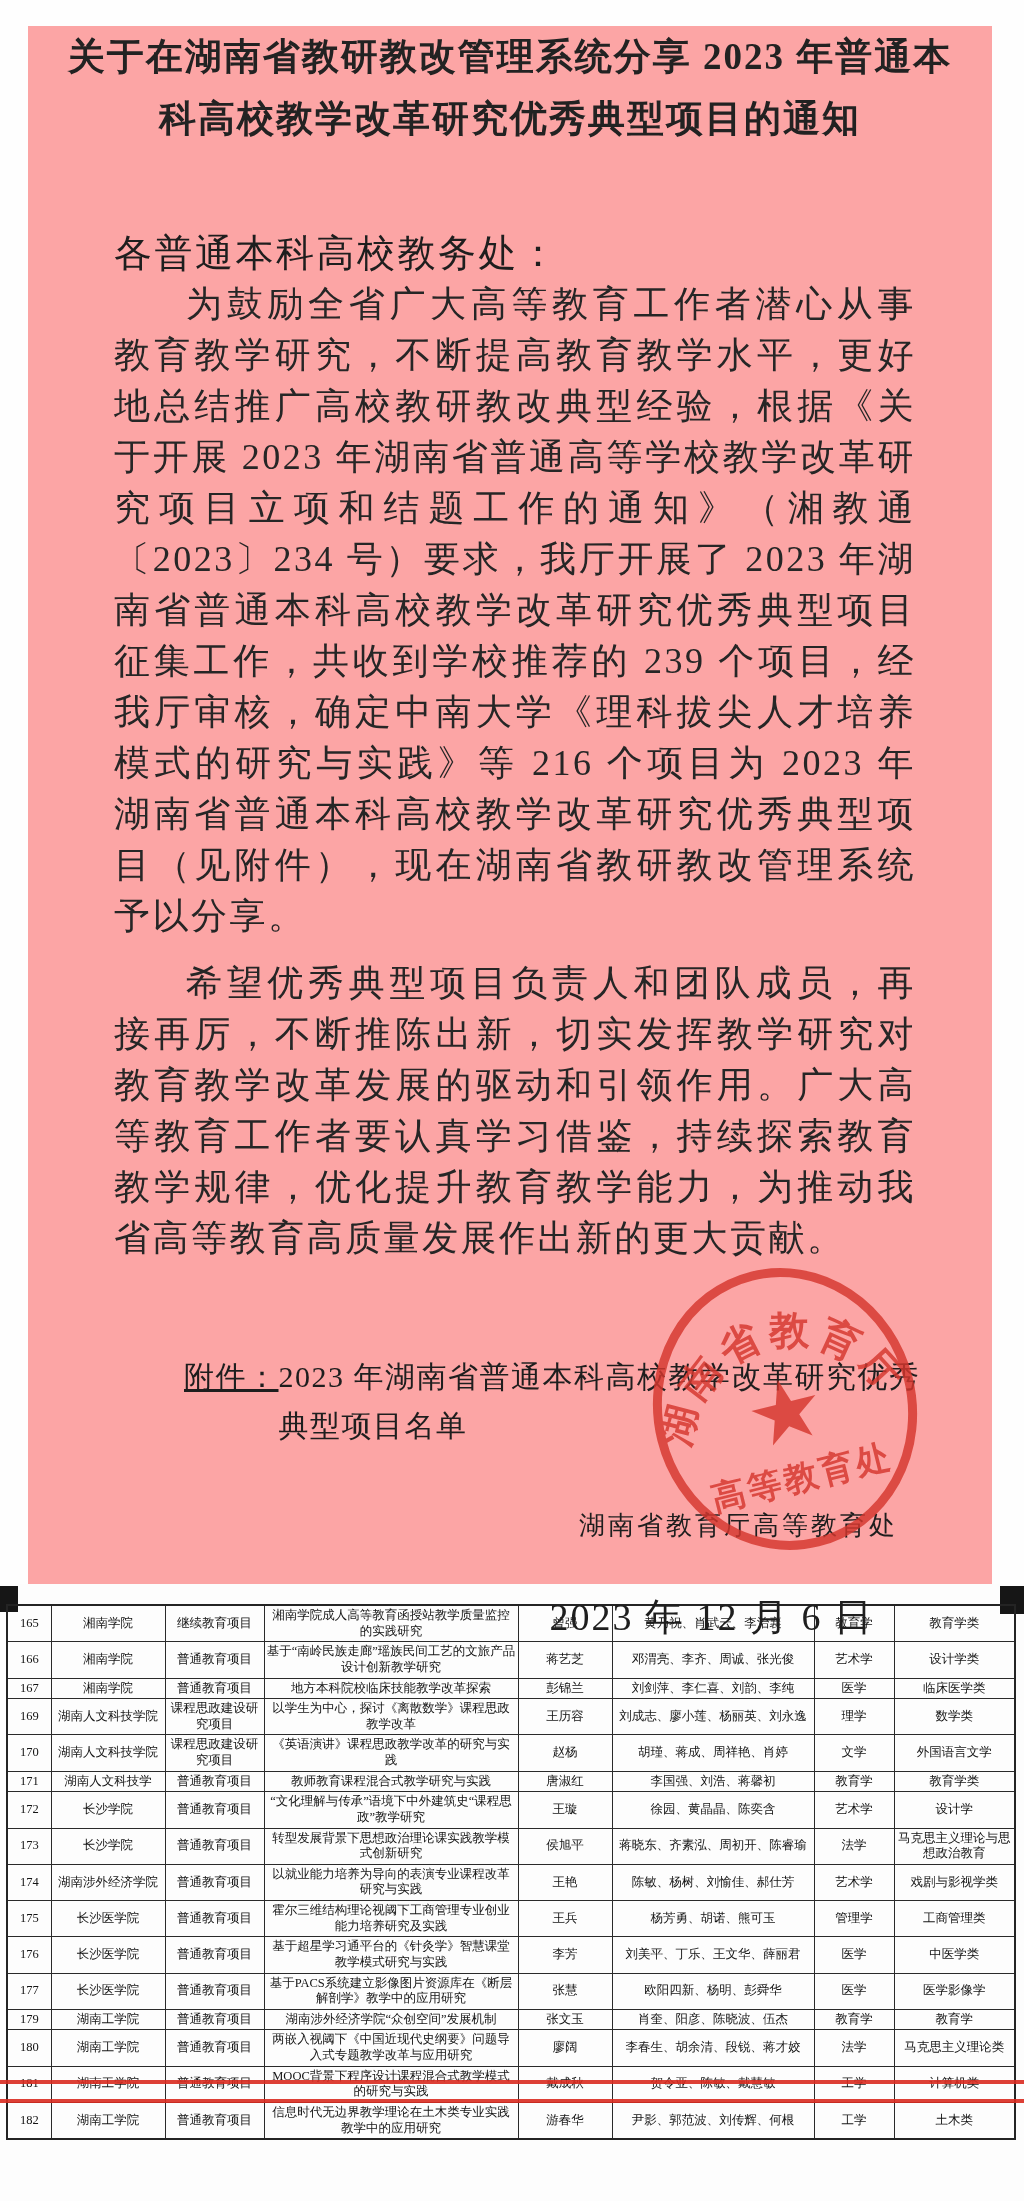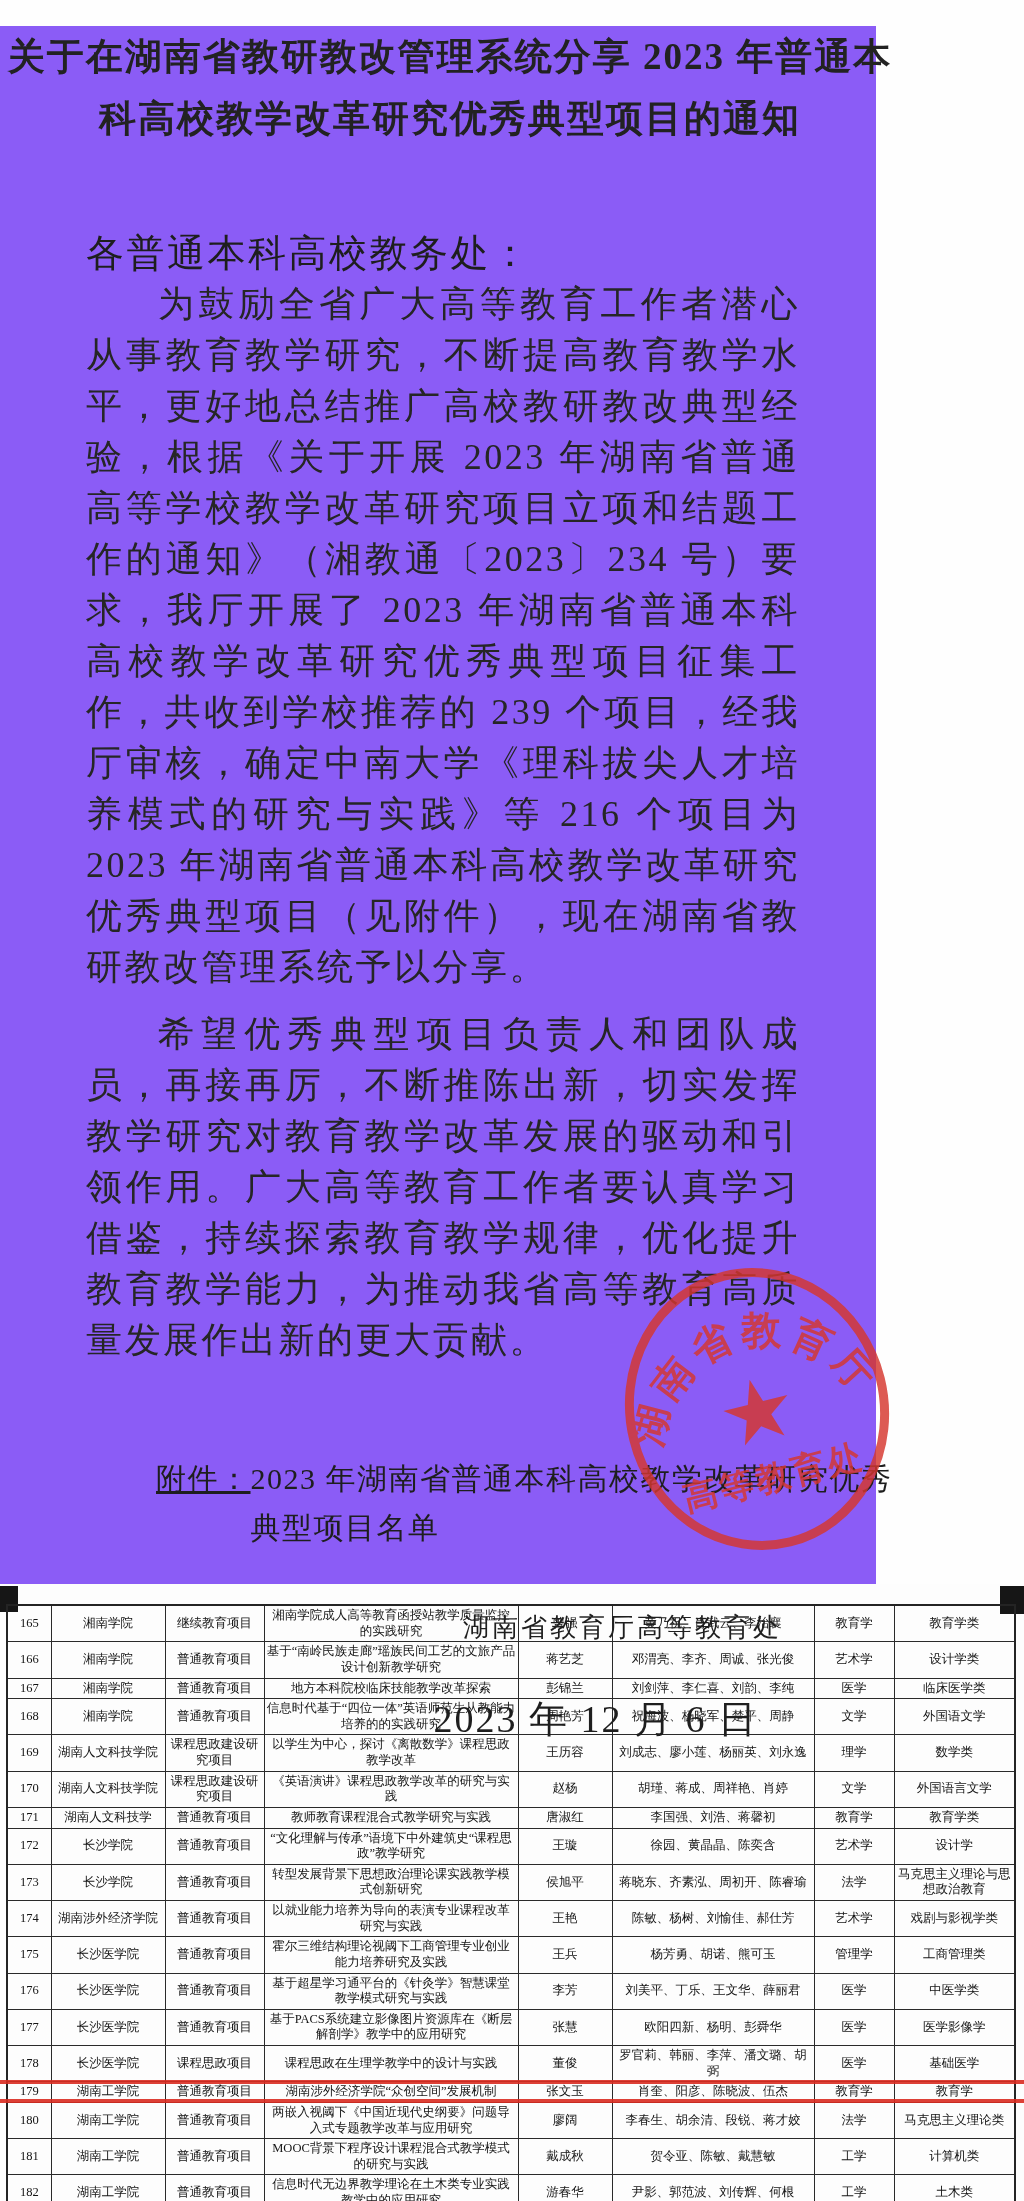--- a/index.html
+++ b/index.html
@@ -2,21 +2,21 @@
 <html><head>
 <meta charset="utf-8">
 <style>
   html,body{margin:0;padding:0;}
   body{
     width:1024px;height:2201px;position:relative;overflow:hidden;
     background:#fefefe;color:#1e1e1e;
     font-family:"Liberation Serif","DejaVu Serif",serif;
   }
   
-  .doc-page{position:relative;width:876px;height:1558px;background:#8b5cf6;}
+  .doc-page{position:relative;width:964px;height:1558px;background:#fca5a5;margin-left:28px;}
   .doc-title{
     margin:26px auto 0 auto;width:900px;text-align:center;
     font-size:37px;font-weight:bold;line-height:62px;letter-spacing:2px;color:#222;
   }
   .doc-body{margin:0 76px 0 86px;}
   .salutation{margin-top:78px;font-size:38px;line-height:51px;letter-spacing:2.5px;}
   .para{
     margin:0;font-size:36px;line-height:51px;letter-spacing:2.5px;
     text-align:justify;text-indent:2em;color:#262626;
   }
@@ -131,30 +131,20 @@
           <td>167</td>
           <td>湘南学院</td>
           <td>普通教育项目</td>
           <td>地方本科院校临床技能教学改革探索</td>
           <td>彭锦兰</td>
           <td>刘剑萍、李仁喜、刘韵、李纯</td>
           <td>医学</td>
           <td>临床医学类</td>
         </tr>
         <tr>
-          <td>168</td>
-          <td>湘南学院</td>
-          <td>普通教育项目</td>
-          <td>信息时代基于“四位一体”英语师范生从教能力培养的的实践研究</td>
-          <td>周艳芳</td>
-          <td>祝海波、杨晓军、楚平、周静</td>
-          <td>文学</td>
-          <td>外国语文学</td>
-        </tr>
-        <tr>
           <td>169</td>
           <td>湖南人文科技学院</td>
           <td>课程思政建设研究项目</td>
           <td>以学生为中心，探讨《离散数学》课程思政教学改革</td>
           <td>王历容</td>
           <td>刘成志、廖小莲、杨丽英、刘永逸</td>
           <td>理学</td>
           <td>数学类</td>
         </tr>
         <tr>
@@ -230,30 +220,20 @@
         <tr>
           <td>177</td>
           <td>长沙医学院</td>
           <td>普通教育项目</td>
           <td>基于PACS系统建立影像图片资源库在《断层解剖学》教学中的应用研究</td>
           <td>张慧</td>
           <td>欧阳四新、杨明、彭舜华</td>
           <td>医学</td>
           <td>医学影像学</td>
         </tr>
-        <tr>
-          <td>178</td>
-          <td>长沙医学院</td>
-          <td>课程思政项目</td>
-          <td>课程思政在生理学教学中的设计与实践</td>
-          <td>董俊</td>
-          <td>罗官莉、韩丽、李萍、潘文璐、胡弼</td>
-          <td>医学</td>
-          <td>基础医学</td>
-        </tr>
         <tr class="marked">
           <td>179</td>
           <td>湖南工学院</td>
           <td>普通教育项目</td>
           <td>湖南涉外经济学院“众创空间”发展机制</td>
           <td>张文玉</td>
           <td>肖奎、阳彦、陈晓波、伍杰</td>
           <td>教育学</td>
           <td>教育学</td>
         </tr>

